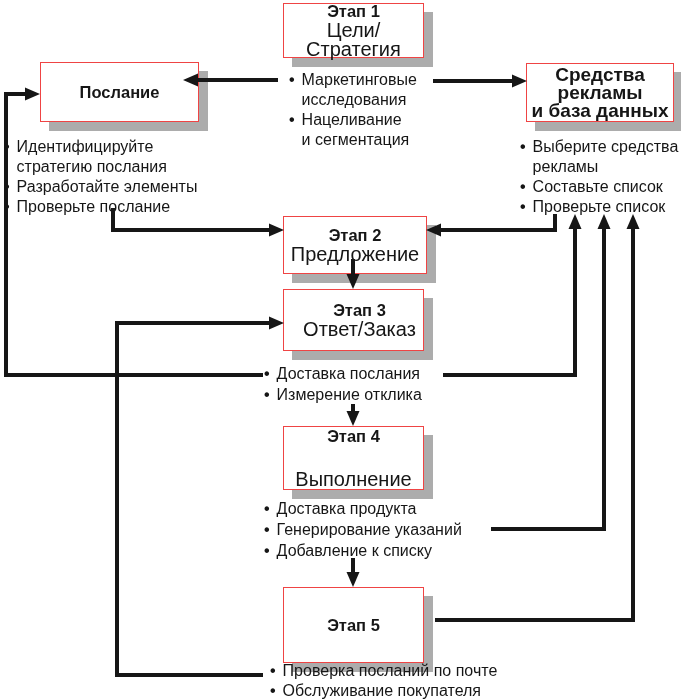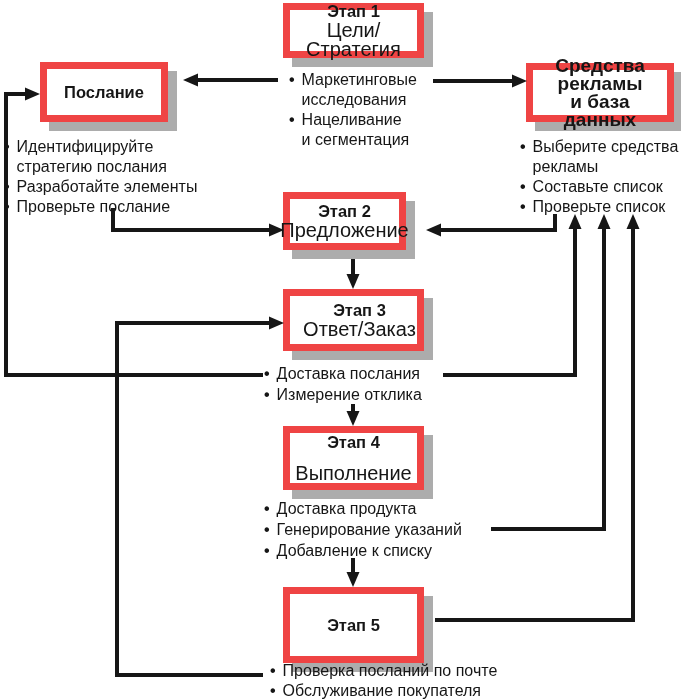--- a/index.html
+++ b/index.html
@@ -1,20 +1,20 @@
 <!DOCTYPE html>
 <html><head>
 <meta charset="utf-8">
 <style>
   html,body{margin:0;padding:0;background:#ffffff;}
   body{width:681px;height:699px;overflow:hidden;}
   .canvas{position:relative;width:681px;height:699px;background:#ffffff;
           font-family:"Liberation Sans","DejaVu Sans",sans-serif;color:#161616;}
   .connectors{position:absolute;left:0;top:0;z-index:3;pointer-events:none;}
-  .box{position:absolute;z-index:2;background:#ffffff;border:7px solid #ef4444;
+  .box{position:absolute;z-index:2;background:#ffffff;border:1px solid #ef4444;
        box-shadow:9px 9px 0 #acacac;display:flex;flex-direction:column;
        align-items:center;justify-content:center;text-align:center;box-sizing:border-box;}
   .box-title{font-weight:bold;font-size:16.5px;line-height:19px;white-space:pre-line;}
   .box-sub{font-size:20px;line-height:19px;white-space:pre-line;}
   .blist{position:absolute;z-index:2;}
   .bitem{display:flex;align-items:flex-start;font-size:16px;line-height:20px;}
   .bitem::before{content:"\2022";margin-right:7px;font-weight:bold;}
   .bitem span{white-space:pre-line;}
   .lh21 .bitem{line-height:21px;}
 </style>
@@ -74,31 +74,31 @@
         <polygon points="633,214 626.5,229 639.5,229" fill="#161616" stroke="none"></polygon>
       </g>
     </g>
   </svg>
 
   <div class="box" style="left:283px;top:3px;width:141px;height:55px;">
     <div class="box-title">Этап 1</div>
     <div class="box-sub">Цели/Стратегия</div>
   </div>
 
-  <div class="box" style="left:40px;top:62px;width:128px;height:60px;">
+  <div class="box" style="left:40px;top:62px;width:159px;height:60px;">
     <div class="box-title">Послание</div>
   </div>
 
   <div class="box" style="left:526px;top:63px;width:148px;height:59px;">
     <div class="box-title" style="font-size:19px;line-height:18px;">Средства
 рекламы
 и база данных</div>
   </div>
 
-  <div class="box" style="left:283px;top:192px;width:123px;height:58px;">
+  <div class="box" style="left:283px;top:216px;width:144px;height:58px;">
     <div class="box-title">Этап 2</div>
     <div class="box-sub">Предложение</div>
   </div>
 
   <div class="box" style="left:283px;top:289px;width:141px;height:62px;padding-left:12px;">
     <div class="box-title">Этап 3</div>
     <div class="box-sub">Ответ/Заказ</div>
   </div>
 
   <div class="box" style="left:283px;top:426px;width:141px;height:64px;justify-content:space-between;">

